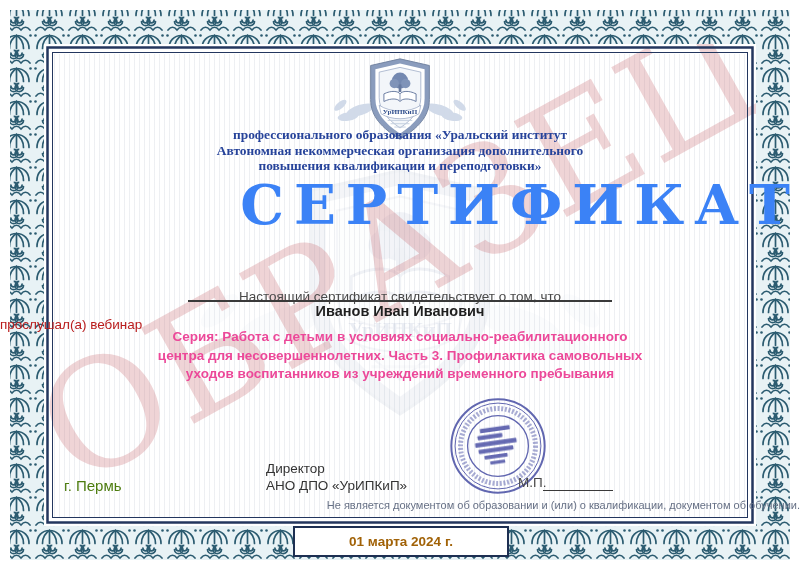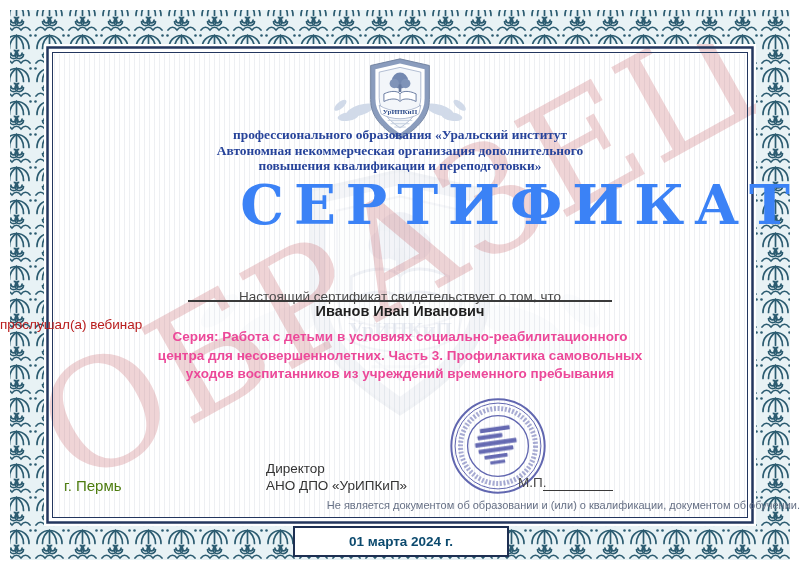--- a/index.html
+++ b/index.html
@@ -75,21 +75,21 @@
     border-top:1.5px solid #3a3a3a;
   }
   .disclaimer{
     position:absolute;left:0;top:499px;width:800px;text-align:right;
     font-size:11px;color:#667085;
   }
   .date-box{
     position:absolute;left:293px;top:526px;width:212px;height:27px;
     background:#ffffff;border:2px solid #1d2f52;z-index:7;
     text-align:center;line-height:27px;font-size:13.5px;font-weight:bold;
-    color:#0c4a6e;
+    color:#a16207;
   }
 </style>
 </head>
 <body>
 
 <svg width="0" height="0" style="position:absolute" aria-hidden="true">
   <symbol id="logo-shield" viewBox="0 0 150 95">
     <g fill="#cfd9e8" opacity="0.95">
       <ellipse cx="33" cy="57" rx="15" ry="5.5" transform="rotate(-18 33 57)"></ellipse>
       <ellipse cx="20" cy="64" rx="11" ry="4.5" transform="rotate(-8 20 64)"></ellipse>

